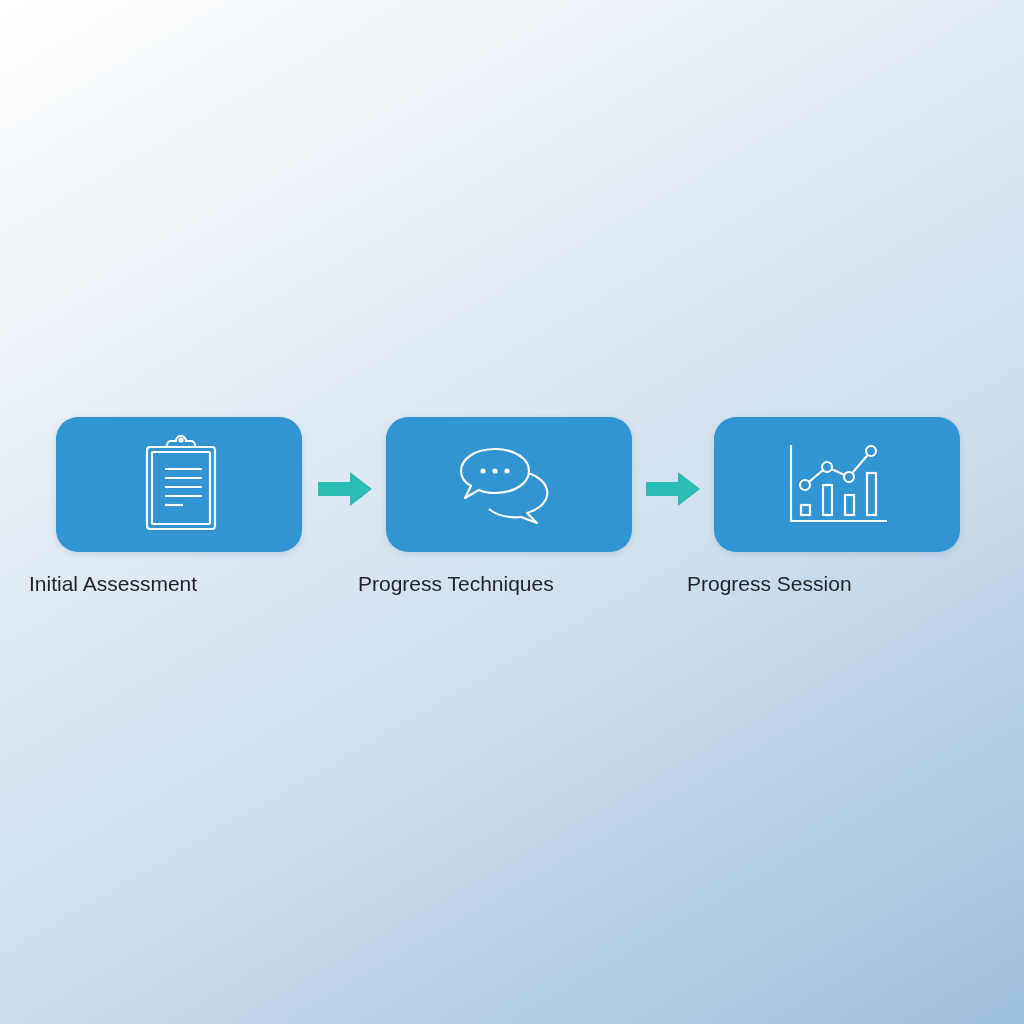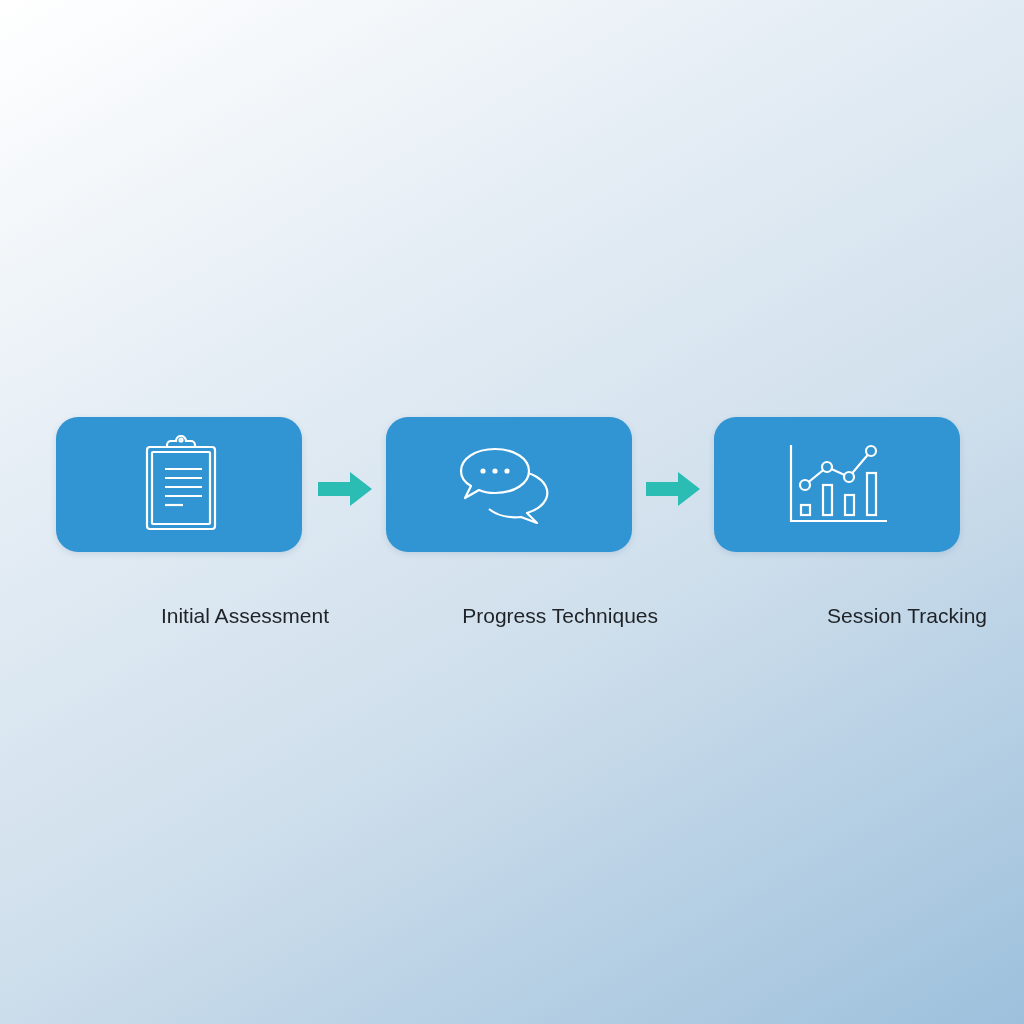--- a/index.html
+++ b/index.html
@@ -1,21 +1,21 @@
 <!DOCTYPE html>
 <html><head>
 <meta charset="utf-8">
 <style>
   html,body{margin:0;padding:0;}
   body{width:1024px;height:1024px;overflow:hidden;position:relative;
     background:linear-gradient(150deg,#ffffff 0%,#e6eef5 30%,#cfdfec 60%,#9dc0dc 100%);
     font-family:"Liberation Sans","DejaVu Sans",sans-serif;}
   .step{position:absolute;top:417px;width:246px;height:135px;border-radius:22px;background:#3095d2;
     box-shadow:0 2px 6px rgba(40,90,140,0.15);display:flex;align-items:center;justify-content:center;}
-  .label{position:absolute;top:604px;width:300px;text-align:right;font-size:21px;color:#1f2328;}
+  .label{position:absolute;top:572px;width:300px;text-align:left;font-size:21px;color:#1f2328;}
   .arrow{position:absolute;top:472px;width:54px;height:34px;}
 </style>
 </head>
 <body>
 
 <div>
   <div class="step" style="left:56px">
     <svg width="80" height="100" viewBox="0 0 80 100" fill="none" stroke="#fff" stroke-width="2.2">
       <rect x="8" y="12" width="68" height="82" rx="3"></rect>
       <rect x="13" y="17" width="58" height="72" rx="1"></rect>
@@ -56,14 +56,14 @@
       <rect x="38" y="42" width="9" height="30"></rect>
       <rect x="60" y="52" width="9" height="20"></rect>
       <rect x="82" y="30" width="9" height="42"></rect>
       <polyline points="20,42 42,24 64,34 86,8"></polyline>
       <circle cx="20" cy="42" r="5" fill="#3095d2"></circle>
       <circle cx="42" cy="24" r="5" fill="#3095d2"></circle>
       <circle cx="64" cy="34" r="5" fill="#3095d2"></circle>
       <circle cx="86" cy="8" r="5" fill="#3095d2"></circle>
     </svg>
   </div>
-  <div class="label" style="left:687px">Session Tracking</div>
+  <div class="label" style="left:687px">Progress Session</div>
 </div>
 
 </body></html>

